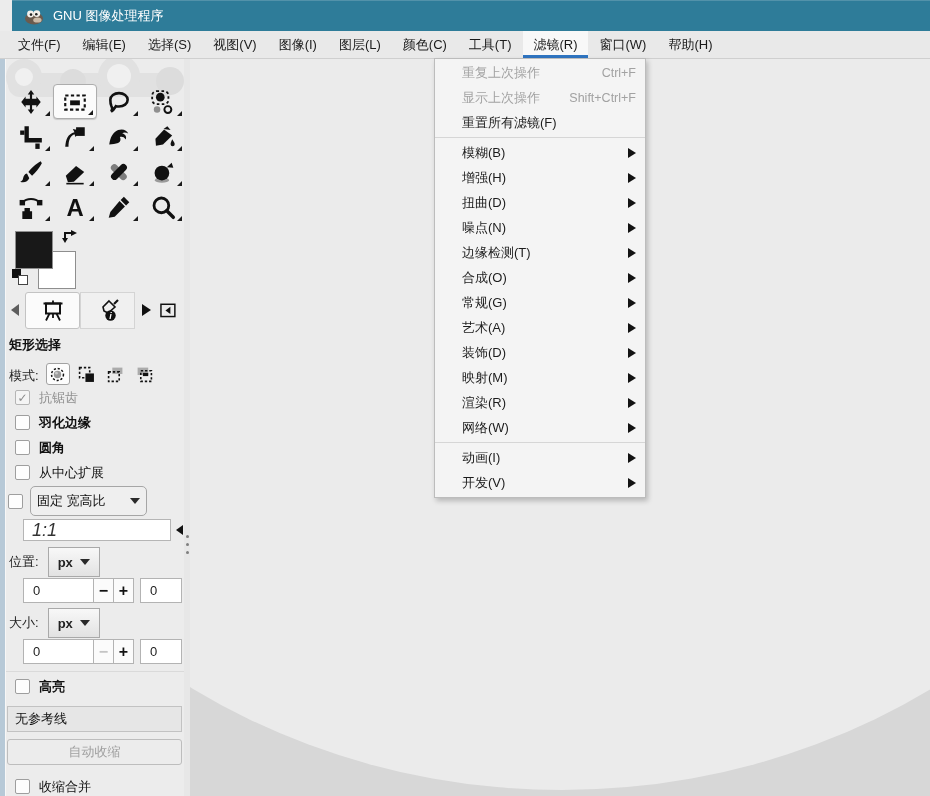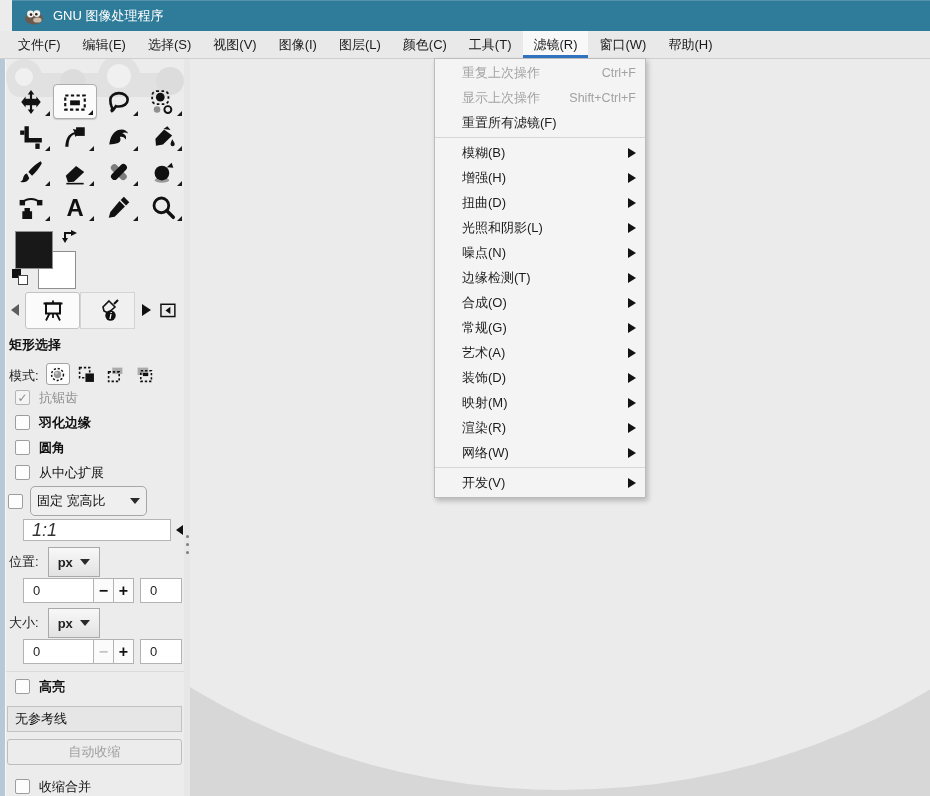--- a/index.html
+++ b/index.html
@@ -510,24 +510,20 @@
     </div>
     <div class="popup-row">
       <span class="lab">增强(H)</span>
       <span class="subarrow"></span>
     </div>
     <div class="popup-row">
       <span class="lab">扭曲(D)</span>
       <span class="subarrow"></span>
     </div>
     <div class="popup-row">
-      <span class="lab">光照和阴影(L)</span>
-      <span class="subarrow"></span>
-    </div>
-    <div class="popup-row">
       <span class="lab">噪点(N)</span>
       <span class="subarrow"></span>
     </div>
     <div class="popup-row">
       <span class="lab">边缘检测(T)</span>
       <span class="subarrow"></span>
     </div>
     <div class="popup-row">
       <span class="lab">合成(O)</span>
       <span class="subarrow"></span>
@@ -551,16 +547,20 @@
     <div class="popup-row">
       <span class="lab">渲染(R)</span>
       <span class="subarrow"></span>
     </div>
     <div class="popup-row">
       <span class="lab">网络(W)</span>
       <span class="subarrow"></span>
     </div>
     <div class="popup-sep"></div>
     <div class="popup-row">
+      <span class="lab">动画(I)</span>
+      <span class="subarrow"></span>
+    </div>
+    <div class="popup-row">
       <span class="lab">开发(V)</span>
       <span class="subarrow"></span>
     </div>
   </div>
 
 </body></html>

